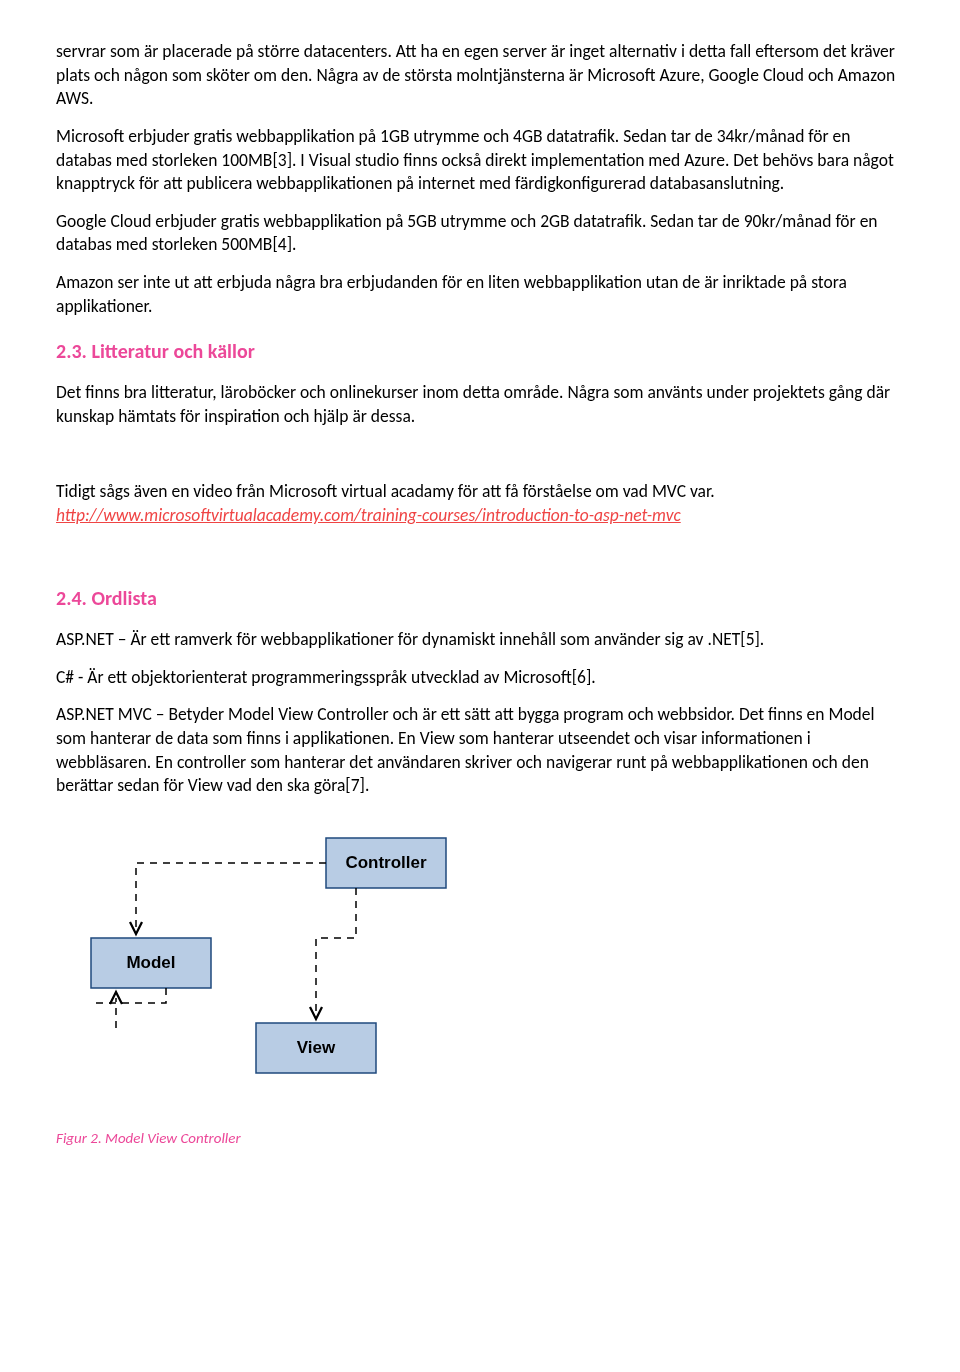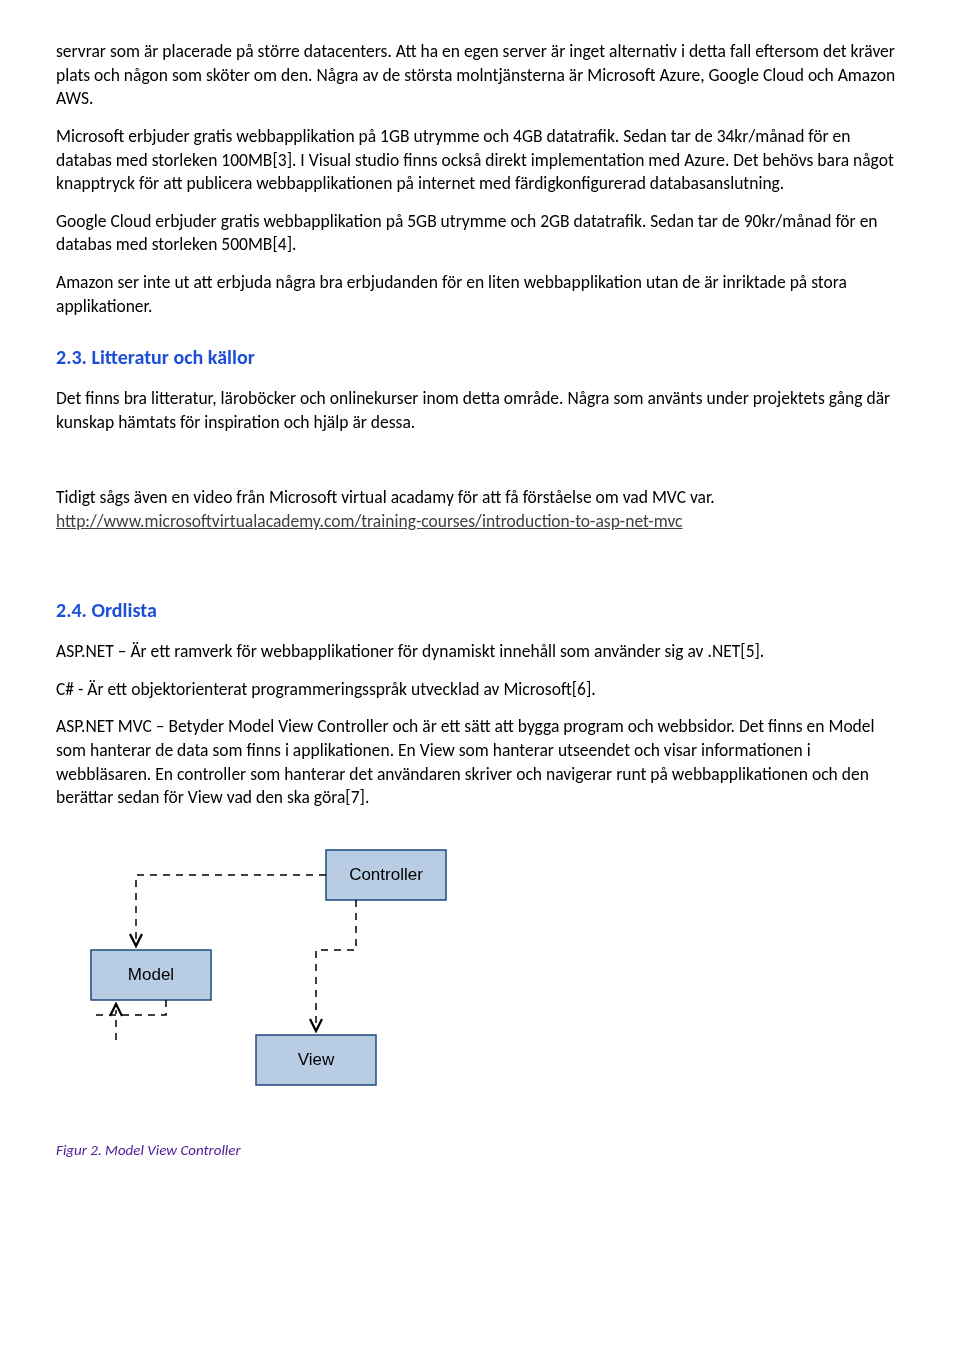--- a/index.html
+++ b/index.html
@@ -13,37 +13,39 @@
     width: 960px;
     box-sizing: border-box;
   }
   p {
     margin: 0 0 14px 0;
   }
   h3 {
     font-family: Calibri, "Segoe UI", Arial, sans-serif;
     font-size: 20px;
     font-weight: 600;
-    margin: 26px 0 2px 0;
-    color: #1d4ed8;
+    margin: 20px 0 2px 0;
+    color: #ec4899;
   }
   .section-intro {
     margin-top: 16px;
   }
   a.link {
-    color: #404040;
+    color: #ef4444;
     text-decoration: underline;
+    font-style: italic;
   }
   .diagram-wrap {
     margin: 30px 0 10px 0;
+    font-weight: bold;
   }
   .caption {
     font-style: italic;
     font-size: 15px;
-    color: #4c1d95;
+    color: #ec4899;
     margin-top: 40px;
   }
   svg.mvc {
     display: block;
   }
 </style>
 </head>
 <body>
 
 

